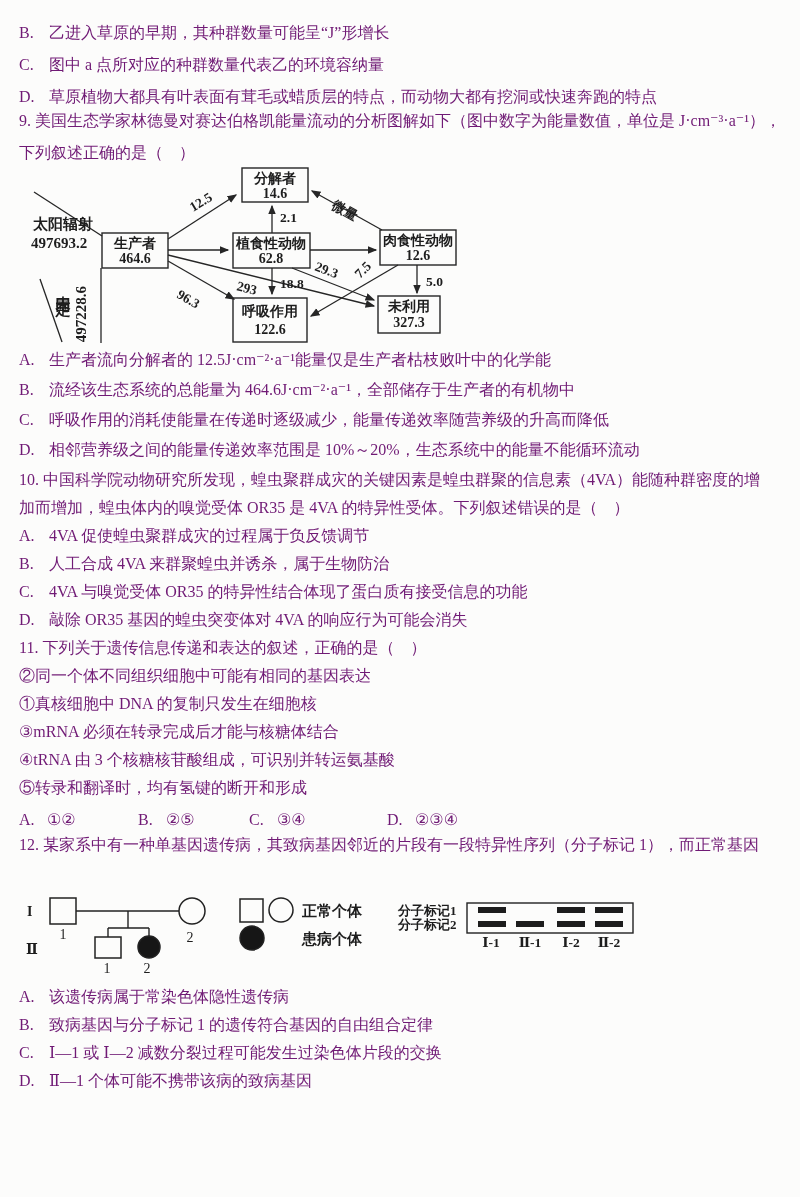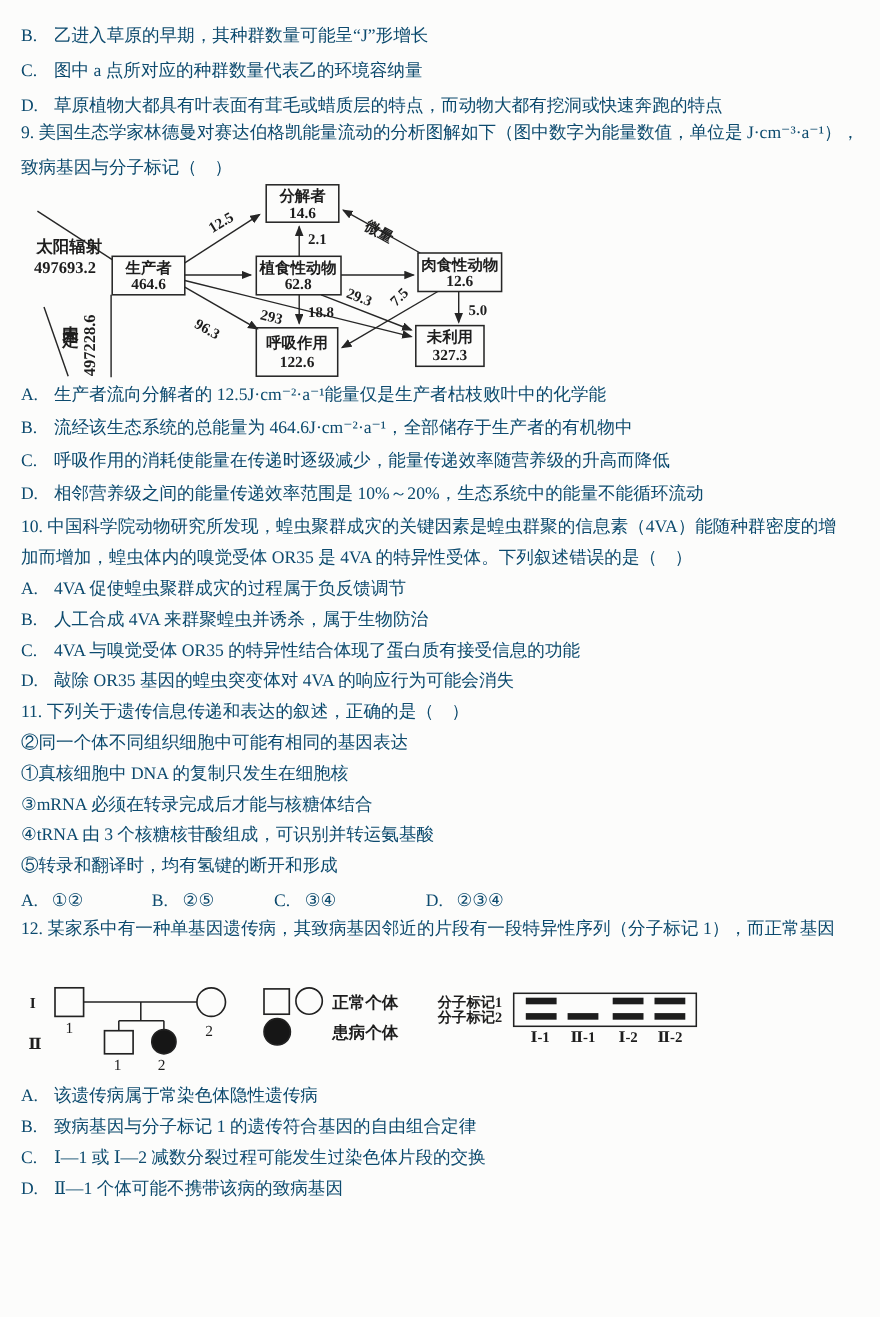--- a/index.html
+++ b/index.html
@@ -1,18 +1,18 @@
 <!DOCTYPE html>
 <html><head>
 <meta charset="utf-8">
 <style>
   html,body{margin:0;padding:0;background:#f6f6f4;}
   .page{
     position:relative;width:800px;height:1197px;margin:0 auto;
-    background:#fcfcfb;color:#0c4a6e;overflow:hidden;
+    background:#fcfcfb;color:#701a75;overflow:hidden;
     font-family:"Liberation Serif","DejaVu Serif",serif;
   }
   .sec{position:absolute;left:19px;width:766px;}
   .line{margin:0;font-size:16px;white-space:nowrap;}
   .lh32 .line{line-height:32px;}
   .lh30 .line{line-height:30px;}
   .lh29 .line{line-height:29px;}
   .lh28 .line{line-height:28px;}
   .opt-label{display:inline-block;min-width:30px;}
   .choice-row{position:absolute;left:19px;height:28px;width:766px;}
@@ -41,21 +41,21 @@
 <div class="page">
 
   <div class="sec lh32" style="top:17px;">
     <p class="line"><span class="opt-label">B.</span><span>乙进入草原的早期，其种群数量可能呈“J”形增长</span></p>
     <p class="line"><span class="opt-label">C.</span><span>图中 a 点所对应的种群数量代表乙的环境容纳量</span></p>
     <p class="line"><span class="opt-label">D.</span><span>草原植物大都具有叶表面有茸毛或蜡质层的特点，而动物大都有挖洞或快速奔跑的特点</span></p>
   </div>
 
   <div class="sec lh32" style="top:105px;">
     <p class="line">9. 美国生态学家林德曼对赛达伯格凯能量流动的分析图解如下（图中数字为能量数值，单位是 J·cm⁻³·a⁻¹），</p>
-    <p class="line">致病基因与分子标记（　）</p>
+    <p class="line">下列叙述正确的是（　）</p>
   </div>
 
   <svg style="top:166px;left:0;" width="480" height="184" viewBox="0 0 480 184">
     <defs>
       <marker id="ah" markerWidth="9" markerHeight="8" refX="6.5" refY="3" orient="auto">
         <path d="M0,0 L7.5,3 L0,6 z" fill="#262626"></path>
       </marker>
     </defs>
 
     <g>

